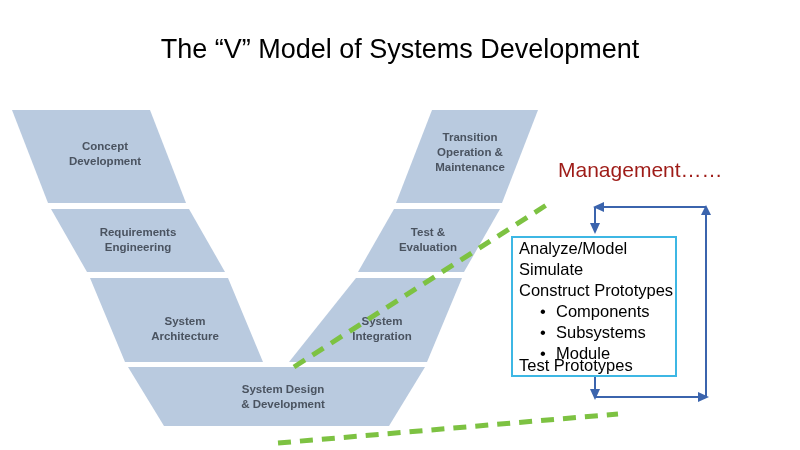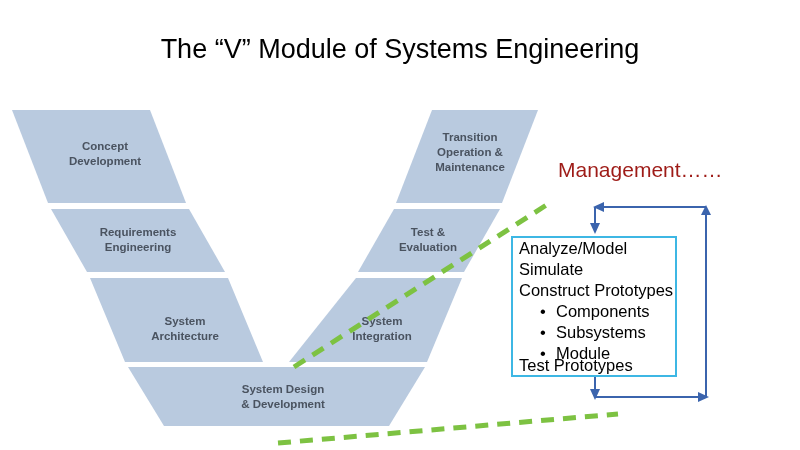--- a/index.html
+++ b/index.html
@@ -56,21 +56,21 @@
     font-size: 16.5px;
     fill: #000000;
     text-anchor: start;
   }
 </style>
 </head>
 <body>
 
 <div id="page">
 
-  <div id="title">The “V” Module of Systems Engineering</div>
+  <div id="title">The “V” Model of Systems Development</div>
 
   <svg id="canvas" width="800" height="450" viewBox="0 0 800 450">
 
     <g>
       <polygon points="12,110 150,110 186,203 48,203" fill="#b9cadf"></polygon>
       <polygon points="51,209 189,209 225,272 87,272" fill="#b9cadf"></polygon>
       <polygon points="90,278 228,278 263,362 125,362" fill="#b9cadf"></polygon>
     </g>
 
     <g>

